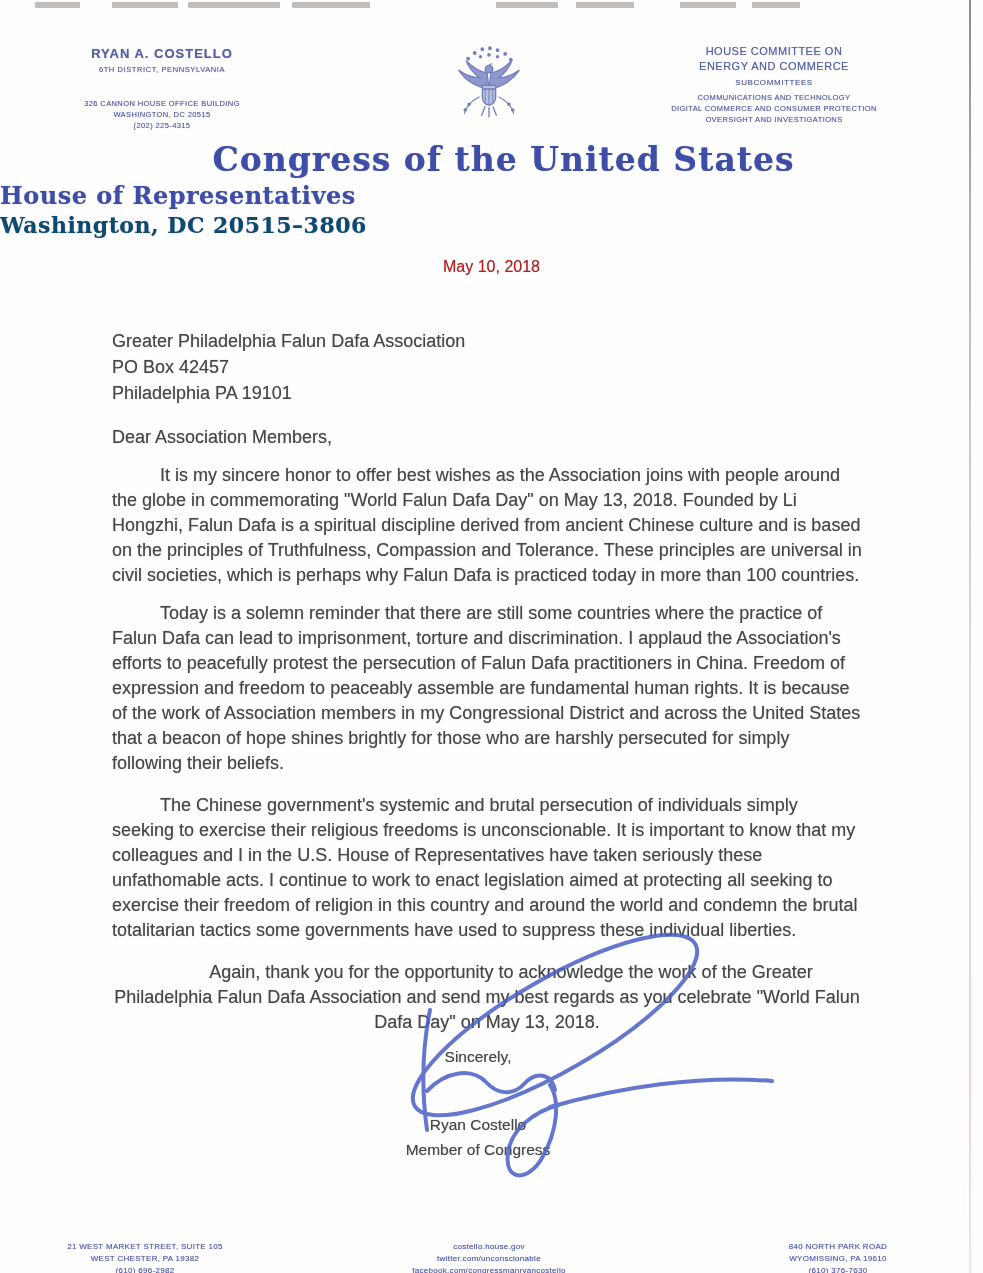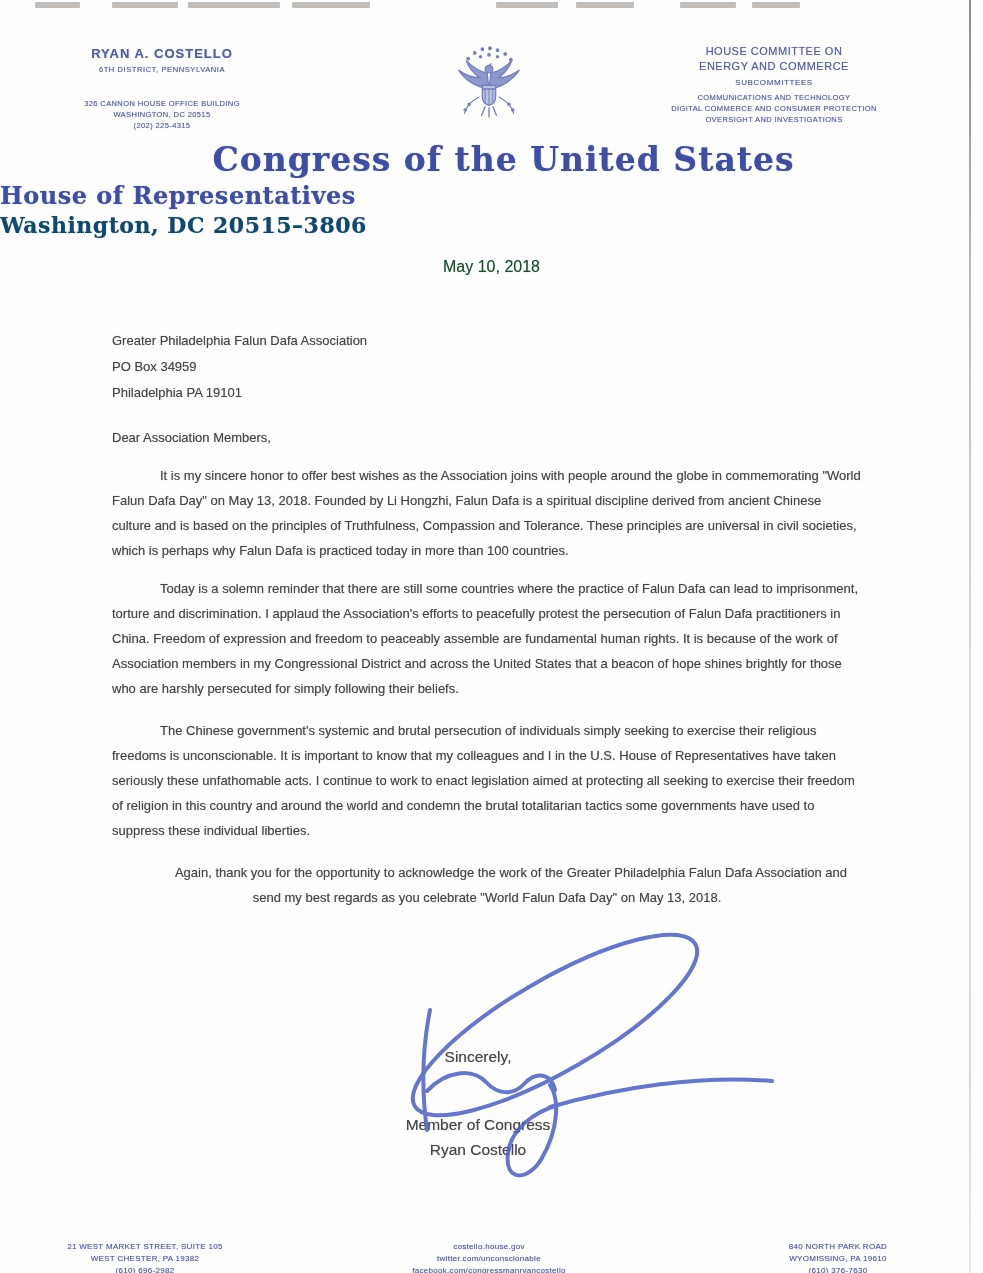--- a/index.html
+++ b/index.html
@@ -41,26 +41,26 @@
     font-family:"DejaVu Serif",serif;font-weight:bold;font-size:24px;
     color:#3e4da6;letter-spacing:.5px;text-shadow:0 0 1px rgba(62,77,166,.6);
   }
   .title-3{
     position:absolute;top:212px;left:0;width:100%;text-align:left;
     font-family:"DejaVu Serif",serif;font-weight:bold;font-size:22px;
     color:#0c4a6e;letter-spacing:.5px;text-shadow:0 0 1px rgba(62,77,166,.6);
   }
   .date{
     position:absolute;top:258px;left:0;width:100%;text-align:center;
-    font-size:16px;color:#14532d;text-shadow:0 0 1px rgba(70,70,75,.5);
+    font-size:16px;color:#b91c1c;text-shadow:0 0 1px rgba(70,70,75,.5);
   }
   
   .body-block{
     position:absolute;top:328px;left:112px;width:750px;
-    font-size:13px;line-height:25px;color:#464649;
+    font-size:18px;line-height:25px;color:#464649;
     text-shadow:0 0 1px rgba(70,70,75,.5);
   }
   .recipient div{line-height:26px;}
   .salutation{margin-top:19px;}
   .para{margin-top:13px;text-indent:48px;text-align:left;}
   .sig-block{
     position:absolute;top:1048px;left:368px;width:220px;text-align:center;
     font-size:15.5px;color:#464649;text-shadow:0 0 1px rgba(70,70,75,.5);
   }
   .sig-block .closing{margin-bottom:46px;}
@@ -150,34 +150,34 @@
 
   <div class="title-1">Congress of the United States</div>
   <div class="title-2">House of Representatives</div>
   <div class="title-3">Washington, DC 20515–3806</div>
 
   <div class="date">May 10, 2018</div>
 
   <div class="body-block">
     <div class="recipient">
       <div>Greater Philadelphia Falun Dafa Association</div>
-      <div>PO Box 34959</div>
+      <div>PO Box 42457</div>
       <div>Philadelphia PA  19101</div>
     </div>
     <div class="salutation">Dear Association Members,</div>
     <div class="para">It is my sincere honor to offer best wishes as the Association joins with people around the globe in commemorating "World Falun Dafa Day" on May 13, 2018. Founded by Li Hongzhi, Falun Dafa is a spiritual discipline derived from ancient Chinese culture and is based on the principles of Truthfulness, Compassion and Tolerance. These principles are universal in civil societies, which is perhaps why Falun Dafa is practiced today in more than 100 countries.</div>
     <div class="para">Today is a solemn reminder that there are still some countries where the practice of Falun Dafa can lead to imprisonment, torture and discrimination. I applaud the Association's efforts to peacefully protest the persecution of Falun Dafa practitioners in China. Freedom of expression and freedom to peaceably assemble are fundamental human rights. It is because of the work of Association members in my Congressional District and across the United States that a beacon of hope shines brightly for those who are harshly persecuted for simply following their beliefs.</div>
     <div class="para" style="margin-top:17px;">The Chinese government's systemic and brutal persecution of individuals simply seeking to exercise their religious freedoms is unconscionable. It is important to know that my colleagues and I in the U.S. House of Representatives have taken seriously these unfathomable acts. I continue to work to enact legislation aimed at protecting all seeking to exercise their freedom of religion in this country and around the world and condemn the brutal totalitarian tactics some governments have used to suppress these individual liberties.</div>
     <div class="para" style="margin-top:17px;text-align:center;">Again, thank you for the opportunity to acknowledge the work of the Greater Philadelphia Falun Dafa Association and send my best regards as you celebrate "World Falun Dafa Day" on May 13, 2018.</div>
   </div>
 
   <div class="sig-block">
     <div class="closing">Sincerely,</div>
+    <div class="signer">Ryan Costello</div>
     <div class="signer">Member of Congress</div>
-    <div class="signer">Ryan Costello</div>
   </div>
 
   <svg class="signature-svg" viewBox="0 0 400 290">
     <g stroke="#4b5fc6" stroke-width="4" fill="none" stroke-linecap="round" opacity="0.85">
 
       <ellipse cx="155" cy="110" rx="162" ry="46" transform="rotate(-30 155 110)"></ellipse>
 
       <path d="M 30 95 C 23 130, 21 172, 27 215"></path>
 
       <path d="M 27 176 C 46 156, 72 152, 87 168 C 97 179, 113 181, 124 169 C 136 156, 151 158, 155 175"></path>

